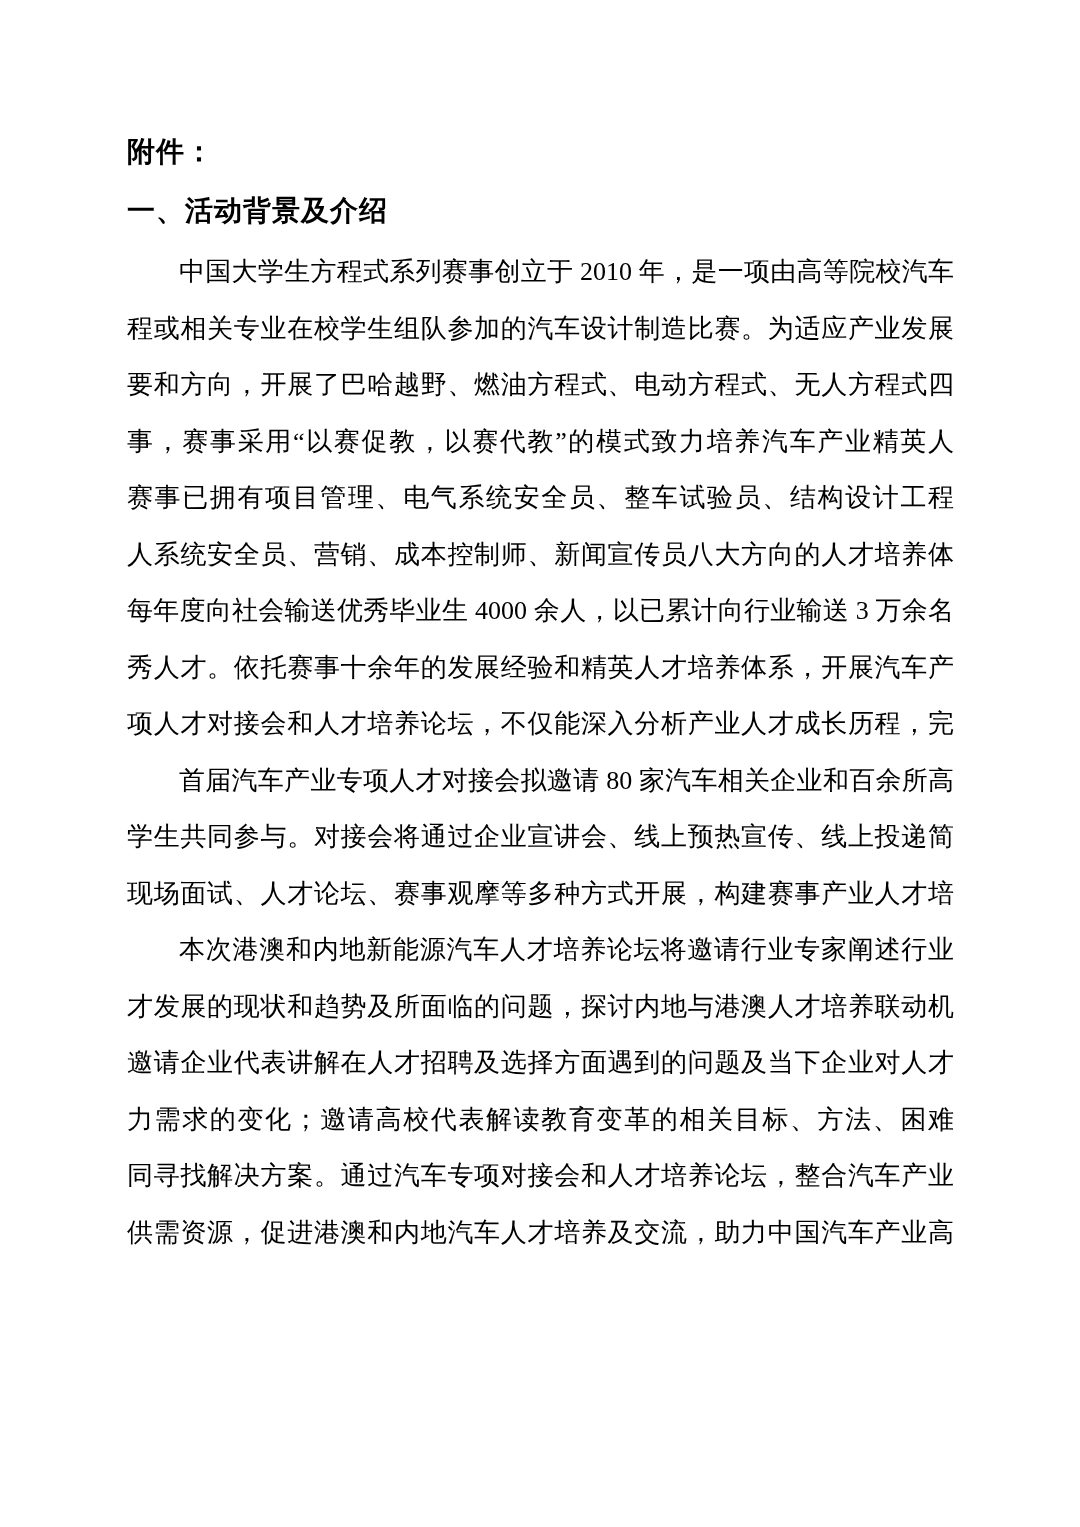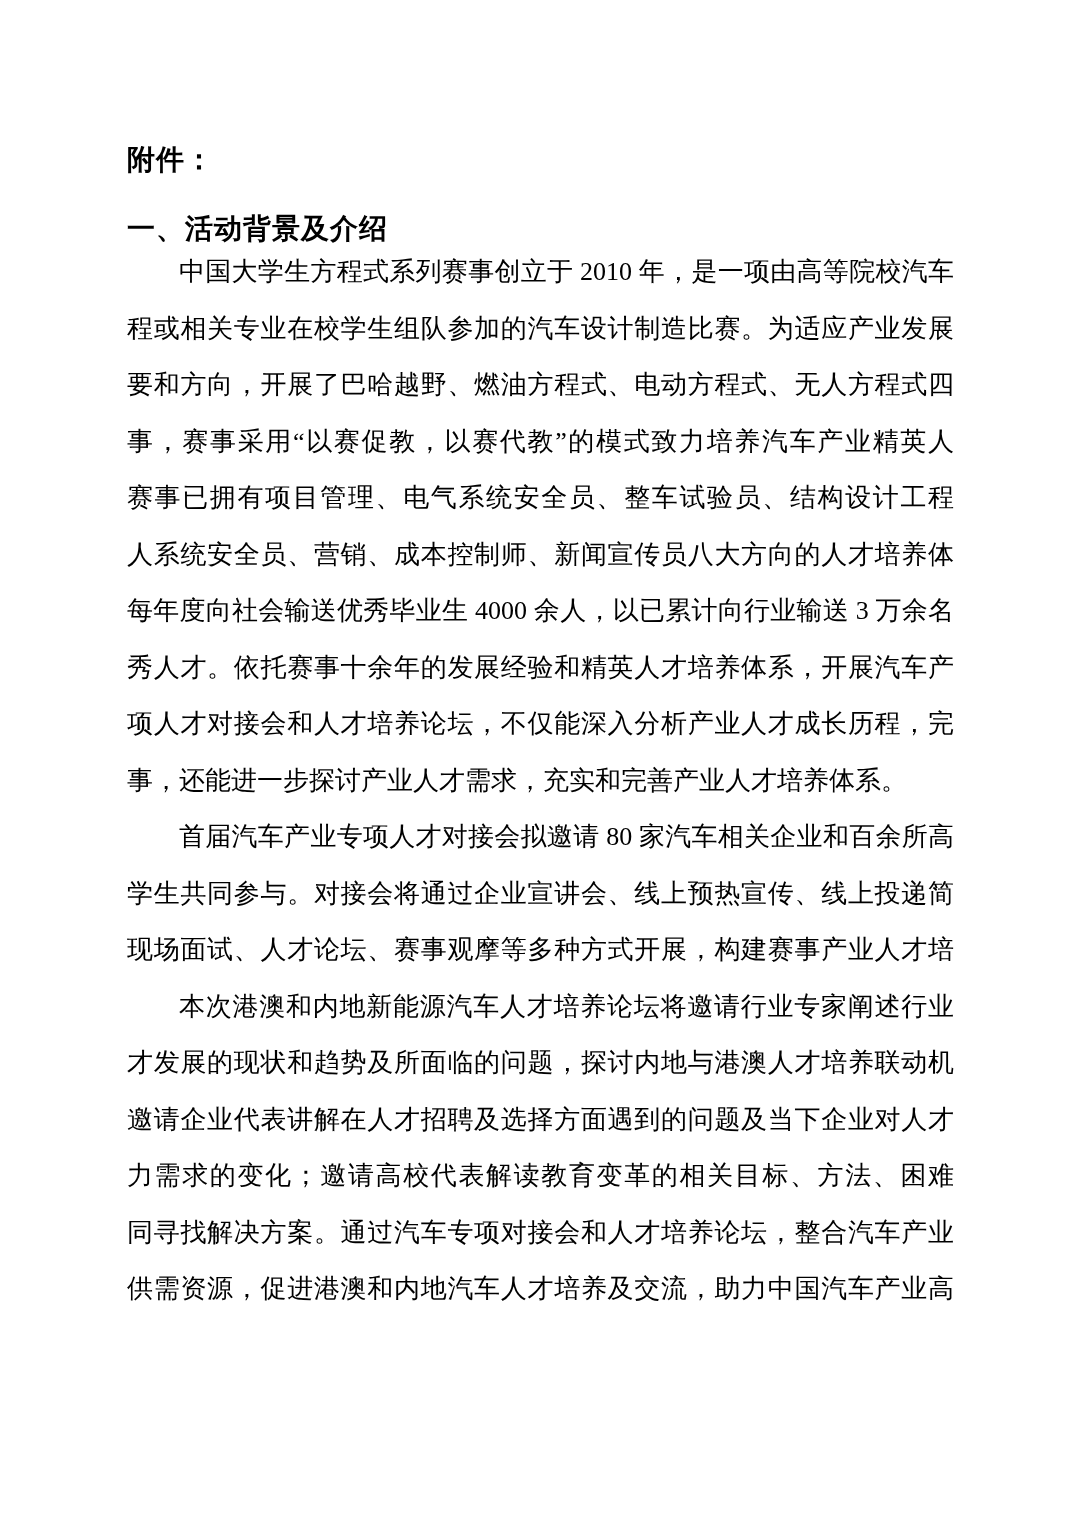--- a/index.html
+++ b/index.html
@@ -14,32 +14,30 @@
   }
   .attachment-label {
     position: absolute;
     left: 127px;
     top: 136px;
     font-family: "Liberation Sans", "DejaVu Sans", sans-serif;
     font-weight: 700;
     font-size: 28px;
     line-height: 32px;
     letter-spacing: 1px;
-    margin-top: 8px;
   }
   .section-heading {
     position: absolute;
     left: 127px;
     top: 195px;
     font-family: "Liberation Sans", "DejaVu Sans", sans-serif;
     font-weight: 700;
     font-size: 28px;
     line-height: 32px;
     letter-spacing: 1px;
-    margin-top: 18px;
   }
   .doc-body {
     position: absolute;
     left: 127px;
     top: 244px;
     width: 827px;
     font-family: "Liberation Serif", "DejaVu Serif", serif;
     font-size: 26px;
   }
   .para { margin: 0; padding: 0; }
@@ -69,21 +67,20 @@
     <div class="para">
       <div class="line indent">中国大学生方程式系列赛事创立于 2010 年，是一项由高等院校汽车工</div>
       <div class="line">程或相关专业在校学生组队参加的汽车设计制造比赛。为适应产业发展需</div>
       <div class="line">要和方向，开展了巴哈越野、燃油方程式、电动方程式、无人方程式四项赛</div>
       <div class="line">事，赛事采用“以赛促教，以赛代教”的模式致力培养汽车产业精英人才。</div>
       <div class="line">赛事已拥有项目管理、电气系统安全员、整车试验员、结构设计工程师、无</div>
       <div class="line">人系统安全员、营销、成本控制师、新闻宣传员八大方向的人才培养体系，</div>
       <div class="line">每年度向社会输送优秀毕业生 4000 余人，以已累计向行业输送 3 万余名优</div>
       <div class="line">秀人才。依托赛事十余年的发展经验和精英人才培养体系，开展汽车产业专</div>
       <div class="line">项人才对接会和人才培养论坛，不仅能深入分析产业人才成长历程，完善赛</div>
-      <div class="line end">事，还能进一步探讨产业人才需求，充实和完善产业人才培养体系。</div>
     </div>
 
     <div class="para">
       <div class="line indent">首届汽车产业专项人才对接会拟邀请 80 家汽车相关企业和百余所高校</div>
       <div class="line">学生共同参与。对接会将通过企业宣讲会、线上预热宣传、线上投递简历、</div>
       <div class="line">现场面试、人才论坛、赛事观摩等多种方式开展，构建赛事产业人才培养与</div>
     </div>
 
     <div class="para">
       <div class="line indent">本次港澳和内地新能源汽车人才培养论坛将邀请行业专家阐述行业人</div>

